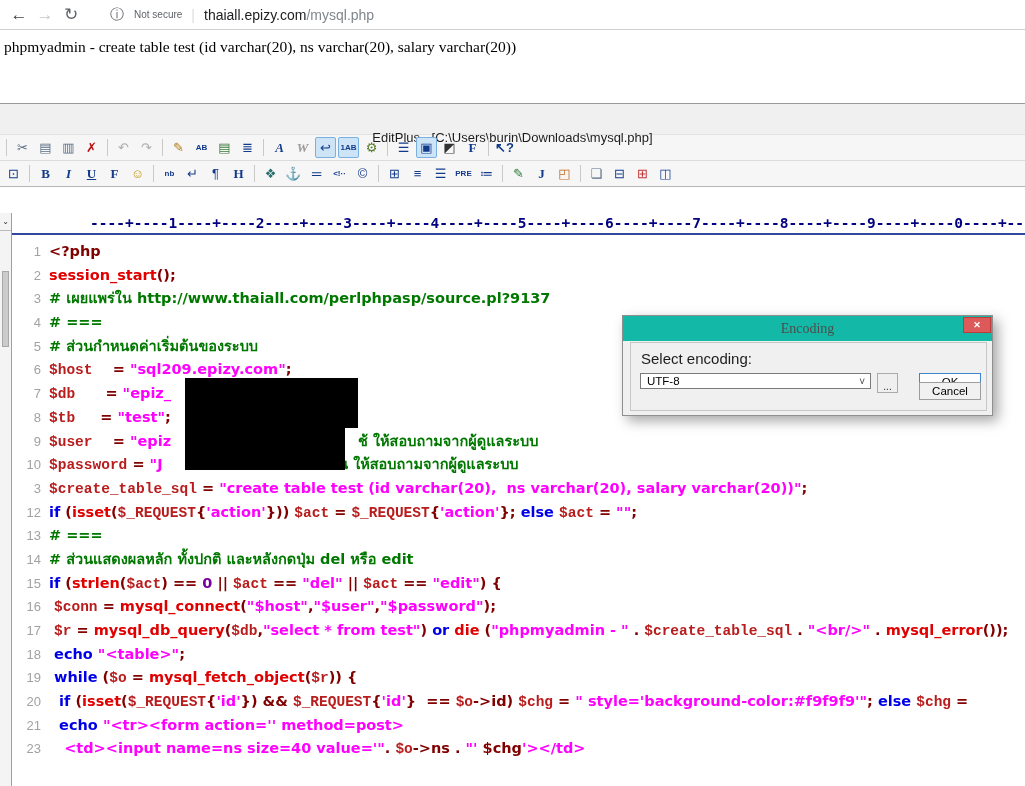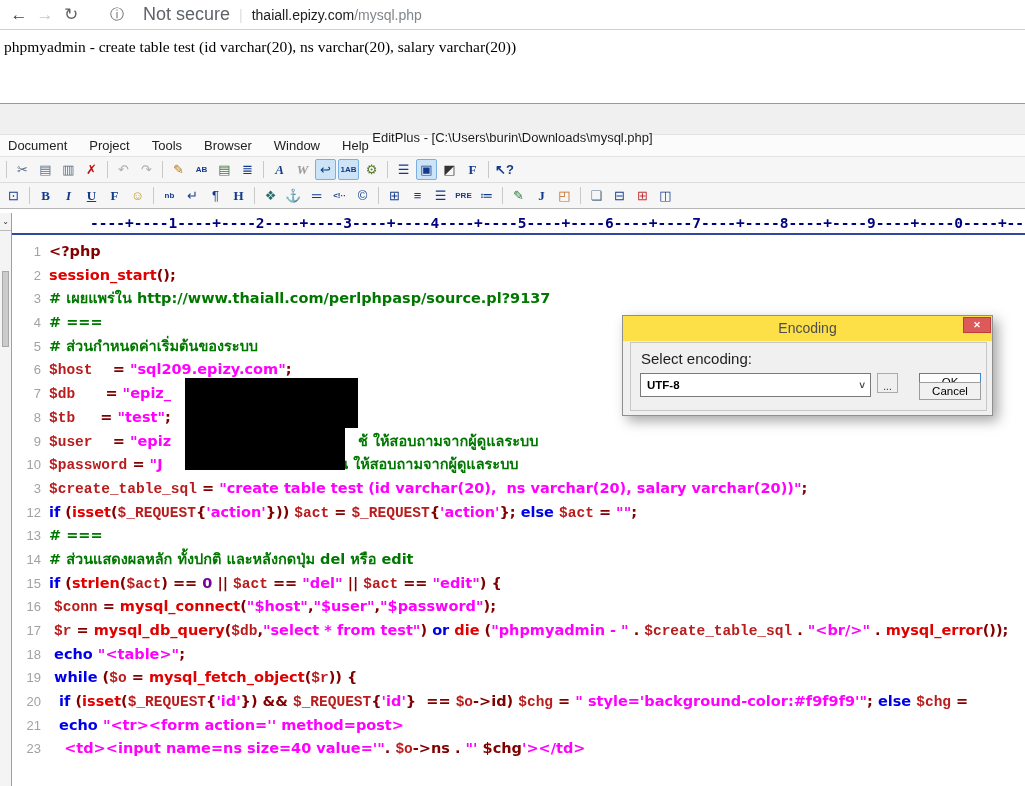--- a/index.html
+++ b/index.html
@@ -6,21 +6,21 @@
   html,body { width:1025px; height:786px; background:#fff; overflow:hidden;
               font-family:"Liberation Sans", sans-serif; position:relative; }
 
   
   .browser-bar { position:absolute; left:0; top:0; width:1025px; height:30px;
     background:#fff; border-bottom:1px solid #cfd1d4; display:flex; align-items:center; }
   .nav-ico { font-size:17px; color:#5f6368; width:26px; text-align:center; cursor:pointer; }
   .nav-ico.back { color:#444; margin-left:6px; }
   .nav-ico.fwd { color:#c3c6ca; }
   .info-ico { font-size:14px; color:#5f6368; margin-left:26px; }
-  .notsecure { font-size:18px; color:#5f6368; margin-left:19px; }
+  .notsecure { font-size:10px; color:#5f6368; margin-left:10px; }
   .url-sep { color:#dadce0; margin:0 9px; font-size:14px; }
   .url-host { font-size:14px; color:#202124; }
   .url-path { font-size:14px; color:#80868b; }
 
   
   .page-content { position:absolute; left:4px; top:36px; width:1000px;
     font-family:"Liberation Serif", serif; font-size:15.5px; color:#000; line-height:21px; }
   .inline-redact { display:inline-block; width:93px; height:13px; background:#000; vertical-align:baseline; }
 
   
@@ -65,31 +65,31 @@
   .gap { display:inline-block; }
   .tk-o { color:#800000; } .tk-f { color:#e00000; } .tk-v { color:#b91c1c;font-family:Liberation Mono, monospace; }
   .tk-s { color:#ff00ff; } .tk-c { color:#007800; } .tk-k { color:#0000e8; }
   .tk-n { color:#7800a0; } .tk-t { color:#000; }
 
   .redact { position:absolute; background:#000; z-index:5; }
 
   
   .dialog { position:absolute; left:622px; top:315px; width:371px; height:101px;
     background:#f0f0f0; border:1px solid #8f8f8f; box-shadow:5px 5px 12px rgba(0,0,0,.35); z-index:10; }
-  .dlg-titlebar { height:25px; background:#fde047; position:relative; }
+  .dlg-titlebar { height:25px; background:#14b8a6; position:relative;font-family:Liberation Serif, serif; }
   .dlg-title { text-align:center; font-size:14px; color:#4d4d4d; line-height:25px; }
   .dlg-close { position:absolute; right:1px; top:1px; width:28px; height:16px; background:#dd5a5a;
     border:1px solid #c23b3b; color:#fff; font-size:9px; font-weight:bold; display:flex;
     align-items:center; justify-content:center; cursor:pointer; }
   .dlg-group { position:absolute; left:7px; top:26px; width:357px; height:69px;
     border:1px solid #c6c6c6; background:#f0f0f0; }
   .dlg-label { position:absolute; left:10px; top:7px; font-size:15px; color:#1c1c1c; }
-  .dlg-combo { position:absolute; left:9px; top:30px; width:231px; height:24px; background:#fff;
+  .dlg-combo { position:absolute; left:9px; top:30px; width:231px; height:16px; background:#fff;
     border:1px solid #7a7a7a; font-size:11.5px; color:#000; display:flex; align-items:center;
-    padding-left:6px; cursor:pointer;font-weight:bold; }
+    padding-left:6px; cursor:pointer; }
   .combo-chev { position:absolute; right:5px; font-size:10px; color:#444; }
   .dlg-browse { position:absolute; left:246px; top:30px; width:21px; height:20px; background:#efefef;
     border:1px solid #ababab; font-size:10px; color:#333; display:flex; align-items:flex-end;
     justify-content:center; cursor:pointer; }
   .dlg-btn { position:absolute; left:288px; width:62px; height:18px; font-size:11.5px; color:#000;
     display:flex; align-items:center; justify-content:center; cursor:pointer; }
   .dlg-ok { top:16px; background:#fdfdfd; border:1px solid #3f85c9;margin-top:14px; }
   .dlg-cancel { top:39px; background:#f1f1f1; border:1px solid #9d9d9d; }
 </style>
 </head>
@@ -107,28 +107,20 @@
 </div>
 
 <div class="page-content">
   <div>phpmyadmin - create table test (id varchar(20), ns varchar(20), salary varchar(20))</div>
 </div>
 
 <div class="editplus">
   <div class="ep-titlebar">
     <span class="ep-title">EditPlus - [C:\Users\burin\Downloads\mysql.php]</span>
   </div>
-  <div class="ep-menubar">
-      <span class="menu-item">Document</span>
-      <span class="menu-item">Project</span>
-      <span class="menu-item">Tools</span>
-      <span class="menu-item">Browser</span>
-      <span class="menu-item">Window</span>
-      <span class="menu-item">Help</span>
-    </div>
   <div class="ep-toolbar">
       <span class="tb-sep"></span>
       <span class="tb-btn" style="color: rgb(90, 110, 134);">✂</span>
       <span class="tb-btn" style="color: rgb(90, 110, 134);">▤</span>
       <span class="tb-btn" style="color: rgb(90, 110, 134);">▥</span>
       <span class="tb-btn" style="color: rgb(187, 17, 17);">✗</span>
       <span class="tb-sep"></span>
       <span class="tb-btn" style="color: rgb(174, 174, 174);">↶</span>
       <span class="tb-btn" style="color: rgb(174, 174, 174);">↷</span>
       <span class="tb-sep"></span>

